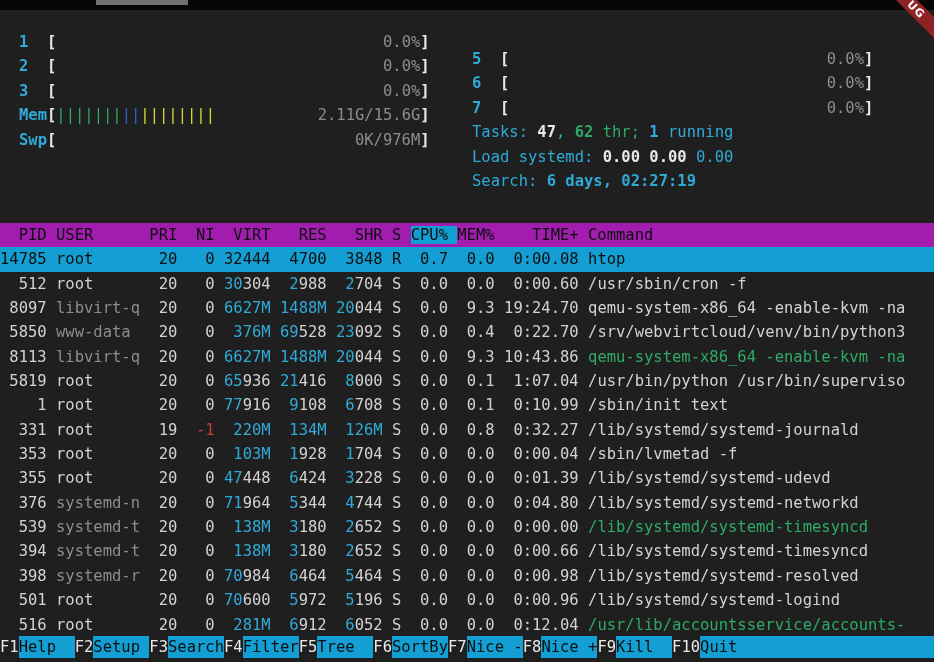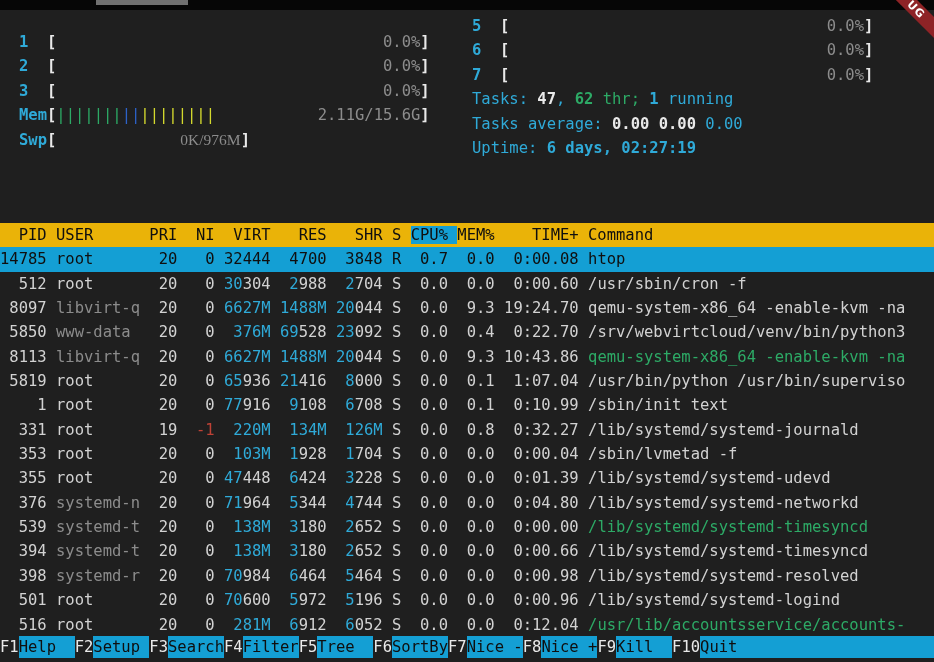--- a/index.html
+++ b/index.html
@@ -5,25 +5,25 @@
   html,body{margin:0;padding:0;background:#000;}
   #screen{position:relative;width:934px;height:662px;background:#1f1f1f;overflow:hidden;
           font-family:"DejaVu Sans Mono",monospace;font-size:15.5px;color:#d2d2d2;}
   #topbar{position:absolute;top:0;left:0;width:934px;height:10px;background:#060606;}
   #toptab{position:absolute;top:0;left:96px;width:92px;height:5px;background:#707070;}
   #ribbon{position:absolute;top:2px;right:-22px;width:80px;height:15px;background:#8e2326;
           transform:rotate(45deg);display:flex;align-items:center;justify-content:center;
           color:#fff;font-family:"DejaVu Sans",sans-serif;font-size:11px;font-weight:bold;
           letter-spacing:1px;z-index:5;}
   #meters-left{position:absolute;left:19px;top:30px;}
-  #meters-right{position:absolute;left:472px;top:14px;}
+  #meters-right{position:absolute;left:472px;top:47px;}
   .mline{height:24.4px;line-height:24.4px;white-space:pre;}
   #ptable{position:absolute;left:0;top:223px;width:934px;}
   .trow{height:24.35px;line-height:24.35px;white-space:pre;overflow:hidden;width:934px;}
-  .thead{background:#eab308;color:#0f0f0f;}
+  .thead{background:#a21caf;color:#0f0f0f;}
   .sel{background:#149fd4;color:#0f0f0f;}
   #fkeys{position:absolute;left:0;top:636px;width:934px;height:22px;display:flex;
          line-height:22px;white-space:pre;overflow:hidden;}
   .fkey{display:flex;}
   .fk-key{color:#e9e9e9;background:#1f1f1f;}
   .fk-label{color:#0f0f0f;background:#149fd4;}
   .fk-fill{flex:1;background:#149fd4;}
   .b{font-weight:bold;}
 </style>
 </head>
@@ -34,29 +34,29 @@
   <div id="toptab"></div>
   <div id="ribbon">
     <span>UG</span>
   </div>
 
   <div id="meters-left">
       <div class="mline"><span class="b" style="color: rgb(47, 170, 216);">1</span><span>  </span><span class="b" style="color: rgb(233, 233, 233);">[</span><span style="color: rgb(140, 140, 140);">                                   0.0%</span><span class="b" style="color: rgb(233, 233, 233);">]</span></div>
       <div class="mline"><span class="b" style="color: rgb(47, 170, 216);">2</span><span>  </span><span class="b" style="color: rgb(233, 233, 233);">[</span><span style="color: rgb(140, 140, 140);">                                   0.0%</span><span class="b" style="color: rgb(233, 233, 233);">]</span></div>
       <div class="mline"><span class="b" style="color: rgb(47, 170, 216);">3</span><span>  </span><span class="b" style="color: rgb(233, 233, 233);">[</span><span style="color: rgb(140, 140, 140);">                                   0.0%</span><span class="b" style="color: rgb(233, 233, 233);">]</span></div>
       <div class="mline"><span class="b" style="color: rgb(47, 170, 216);">Mem</span><span class="b" style="color: rgb(233, 233, 233);">[</span><span style="color: rgb(45, 170, 102);">|||||||</span><span style="color: rgb(45, 98, 200);">||</span><span style="color: rgb(212, 217, 46);">||||||||</span><span style="color: rgb(140, 140, 140);">           2.11G/15.6G</span><span class="b" style="color: rgb(233, 233, 233);">]</span></div>
-      <div class="mline"><span class="b" style="color: rgb(47, 170, 216);">Swp</span><span class="b" style="color: rgb(233, 233, 233);">[</span><span style="color: rgb(140, 140, 140); font-family: Liberation Serif, serif;">                                0K/976M</span><span class="b" style="color: rgb(233, 233, 233);">]</span></div>
+      <div class="mline"><span class="b" style="color: rgb(47, 170, 216);">Swp</span><span class="b" style="color: rgb(233, 233, 233);">[</span><span style="color: rgb(140, 140, 140);">                                0K/976M</span><span class="b" style="color: rgb(233, 233, 233);">]</span></div>
     </div>
   <div id="meters-right">
       <div class="mline"><span class="b" style="color: rgb(47, 170, 216);">5</span><span>  </span><span class="b" style="color: rgb(233, 233, 233);">[</span><span style="color: rgb(140, 140, 140);">                                  0.0%</span><span class="b" style="color: rgb(233, 233, 233);">]</span></div>
       <div class="mline"><span class="b" style="color: rgb(47, 170, 216);">6</span><span>  </span><span class="b" style="color: rgb(233, 233, 233);">[</span><span style="color: rgb(140, 140, 140);">                                  0.0%</span><span class="b" style="color: rgb(233, 233, 233);">]</span></div>
       <div class="mline"><span class="b" style="color: rgb(47, 170, 216);">7</span><span>  </span><span class="b" style="color: rgb(233, 233, 233);">[</span><span style="color: rgb(140, 140, 140);">                                  0.0%</span><span class="b" style="color: rgb(233, 233, 233);">]</span></div>
       <div class="mline"><span style="color: rgb(47, 170, 216);">Tasks: </span><span class="b" style="color: rgb(233, 233, 233);">47</span><span style="color: rgb(47, 170, 216);">, </span><span class="b" style="color: rgb(45, 170, 102);">62</span><span style="color: rgb(45, 170, 102);"> thr; </span><span class="b" style="color: rgb(47, 170, 216);">1</span><span style="color: rgb(47, 170, 216);"> running</span></div>
-      <div class="mline"><span style="color: rgb(47, 170, 216);">Tasks average: </span><span class="b" style="color: rgb(233, 233, 233);">0.00 </span><span class="b" style="color: rgb(233, 233, 233);">0.00 </span><span style="color: rgb(47, 170, 216);">0.00</span></div>
-      <div class="mline"><span style="color: rgb(47, 170, 216);">Uptime: </span><span class="b" style="color: rgb(47, 170, 216);">6 days, 02:27:19</span></div>
+      <div class="mline"><span style="color: rgb(47, 170, 216);">Load systemd: </span><span class="b" style="color: rgb(233, 233, 233);">0.00 </span><span class="b" style="color: rgb(233, 233, 233);">0.00 </span><span style="color: rgb(47, 170, 216);">0.00</span></div>
+      <div class="mline"><span style="color: rgb(47, 170, 216);">Search: </span><span class="b" style="color: rgb(47, 170, 216);">6 days, 02:27:19</span></div>
     </div>
 
   <div id="ptable">
       <div class="trow thead"><span style="color: rgb(15, 15, 15);">  PID </span><span style="color: rgb(15, 15, 15);">USER      </span><span style="color: rgb(15, 15, 15);">PRI </span><span style="color: rgb(15, 15, 15);"> NI </span><span style="color: rgb(15, 15, 15);"> VIRT </span><span style="color: rgb(15, 15, 15);">  RES </span><span style="color: rgb(15, 15, 15);">  SHR </span><span style="color: rgb(15, 15, 15);">S </span><span style="color: rgb(15, 15, 15); background: rgb(20, 159, 212);">CPU% </span><span style="color: rgb(15, 15, 15);">MEM% </span><span style="color: rgb(15, 15, 15);">   TIME+ </span><span style="color: rgb(15, 15, 15);">Command</span></div>
       <div class="trow sel"><span style="color: rgb(15, 15, 15);">14785 </span><span style="color: rgb(15, 15, 15);">root      </span><span style="color: rgb(15, 15, 15);"> 20 </span><span style="color: rgb(15, 15, 15);">  0 </span><span style="color: rgb(15, 15, 15);">32444</span><span style="color: rgb(15, 15, 15);"> </span><span style="color: rgb(15, 15, 15);"> 4700</span><span style="color: rgb(15, 15, 15);"> </span><span style="color: rgb(15, 15, 15);"> 3848</span><span style="color: rgb(15, 15, 15);"> </span><span style="color: rgb(15, 15, 15);">R </span><span style="color: rgb(15, 15, 15);"> 0.7 </span><span style="color: rgb(15, 15, 15);"> 0.0 </span><span style="color: rgb(15, 15, 15);"> 0:00.08 </span><span style="color: rgb(15, 15, 15);">htop</span></div>
       <div class="trow"><span style="color: rgb(210, 210, 210);">  512 </span><span style="color: rgb(210, 210, 210);">root      </span><span style="color: rgb(210, 210, 210);"> 20 </span><span style="color: rgb(210, 210, 210);">  0 </span><span style="color: rgb(47, 170, 216);">30</span><span style="color: rgb(210, 210, 210);">304</span><span style="color: rgb(210, 210, 210);"> </span><span style="color: rgb(47, 170, 216);"> 2</span><span style="color: rgb(210, 210, 210);">988</span><span style="color: rgb(210, 210, 210);"> </span><span style="color: rgb(47, 170, 216);"> 2</span><span style="color: rgb(210, 210, 210);">704</span><span style="color: rgb(210, 210, 210);"> </span><span style="color: rgb(210, 210, 210);">S </span><span style="color: rgb(210, 210, 210);"> 0.0 </span><span style="color: rgb(210, 210, 210);"> 0.0 </span><span style="color: rgb(210, 210, 210);"> 0:00.60 </span><span style="color: rgb(210, 210, 210);">/usr/sbin/cron -f</span></div>
       <div class="trow"><span style="color: rgb(210, 210, 210);"> 8097 </span><span style="color: rgb(140, 140, 140);">libvirt-q </span><span style="color: rgb(210, 210, 210);"> 20 </span><span style="color: rgb(210, 210, 210);">  0 </span><span style="color: rgb(47, 170, 216);">6627M</span><span style="color: rgb(210, 210, 210);"> </span><span style="color: rgb(47, 170, 216);">1488M</span><span style="color: rgb(210, 210, 210);"> </span><span style="color: rgb(47, 170, 216);">20</span><span style="color: rgb(210, 210, 210);">044</span><span style="color: rgb(210, 210, 210);"> </span><span style="color: rgb(210, 210, 210);">S </span><span style="color: rgb(210, 210, 210);"> 0.0 </span><span style="color: rgb(210, 210, 210);"> 9.3 </span><span style="color: rgb(210, 210, 210);">19:24.70 </span><span style="color: rgb(210, 210, 210);">qemu-system-x86_64 -enable-kvm -na</span></div>
       <div class="trow"><span style="color: rgb(210, 210, 210);"> 5850 </span><span style="color: rgb(140, 140, 140);">www-data  </span><span style="color: rgb(210, 210, 210);"> 20 </span><span style="color: rgb(210, 210, 210);">  0 </span><span style="color: rgb(47, 170, 216);"> 376M</span><span style="color: rgb(210, 210, 210);"> </span><span style="color: rgb(47, 170, 216);">69</span><span style="color: rgb(210, 210, 210);">528</span><span style="color: rgb(210, 210, 210);"> </span><span style="color: rgb(47, 170, 216);">23</span><span style="color: rgb(210, 210, 210);">092</span><span style="color: rgb(210, 210, 210);"> </span><span style="color: rgb(210, 210, 210);">S </span><span style="color: rgb(210, 210, 210);"> 0.0 </span><span style="color: rgb(210, 210, 210);"> 0.4 </span><span style="color: rgb(210, 210, 210);"> 0:22.70 </span><span style="color: rgb(210, 210, 210);">/srv/webvirtcloud/venv/bin/python3</span></div>
       <div class="trow"><span style="color: rgb(210, 210, 210);"> 8113 </span><span style="color: rgb(140, 140, 140);">libvirt-q </span><span style="color: rgb(210, 210, 210);"> 20 </span><span style="color: rgb(210, 210, 210);">  0 </span><span style="color: rgb(47, 170, 216);">6627M</span><span style="color: rgb(210, 210, 210);"> </span><span style="color: rgb(47, 170, 216);">1488M</span><span style="color: rgb(210, 210, 210);"> </span><span style="color: rgb(47, 170, 216);">20</span><span style="color: rgb(210, 210, 210);">044</span><span style="color: rgb(210, 210, 210);"> </span><span style="color: rgb(210, 210, 210);">S </span><span style="color: rgb(210, 210, 210);"> 0.0 </span><span style="color: rgb(210, 210, 210);"> 9.3 </span><span style="color: rgb(210, 210, 210);">10:43.86 </span><span style="color: rgb(45, 170, 102);">qemu-system-x86_64 -enable-kvm -na</span></div>
       <div class="trow"><span style="color: rgb(210, 210, 210);"> 5819 </span><span style="color: rgb(210, 210, 210);">root      </span><span style="color: rgb(210, 210, 210);"> 20 </span><span style="color: rgb(210, 210, 210);">  0 </span><span style="color: rgb(47, 170, 216);">65</span><span style="color: rgb(210, 210, 210);">936</span><span style="color: rgb(210, 210, 210);"> </span><span style="color: rgb(47, 170, 216);">21</span><span style="color: rgb(210, 210, 210);">416</span><span style="color: rgb(210, 210, 210);"> </span><span style="color: rgb(47, 170, 216);"> 8</span><span style="color: rgb(210, 210, 210);">000</span><span style="color: rgb(210, 210, 210);"> </span><span style="color: rgb(210, 210, 210);">S </span><span style="color: rgb(210, 210, 210);"> 0.0 </span><span style="color: rgb(210, 210, 210);"> 0.1 </span><span style="color: rgb(210, 210, 210);"> 1:07.04 </span><span style="color: rgb(210, 210, 210);">/usr/bin/python /usr/bin/superviso</span></div>

